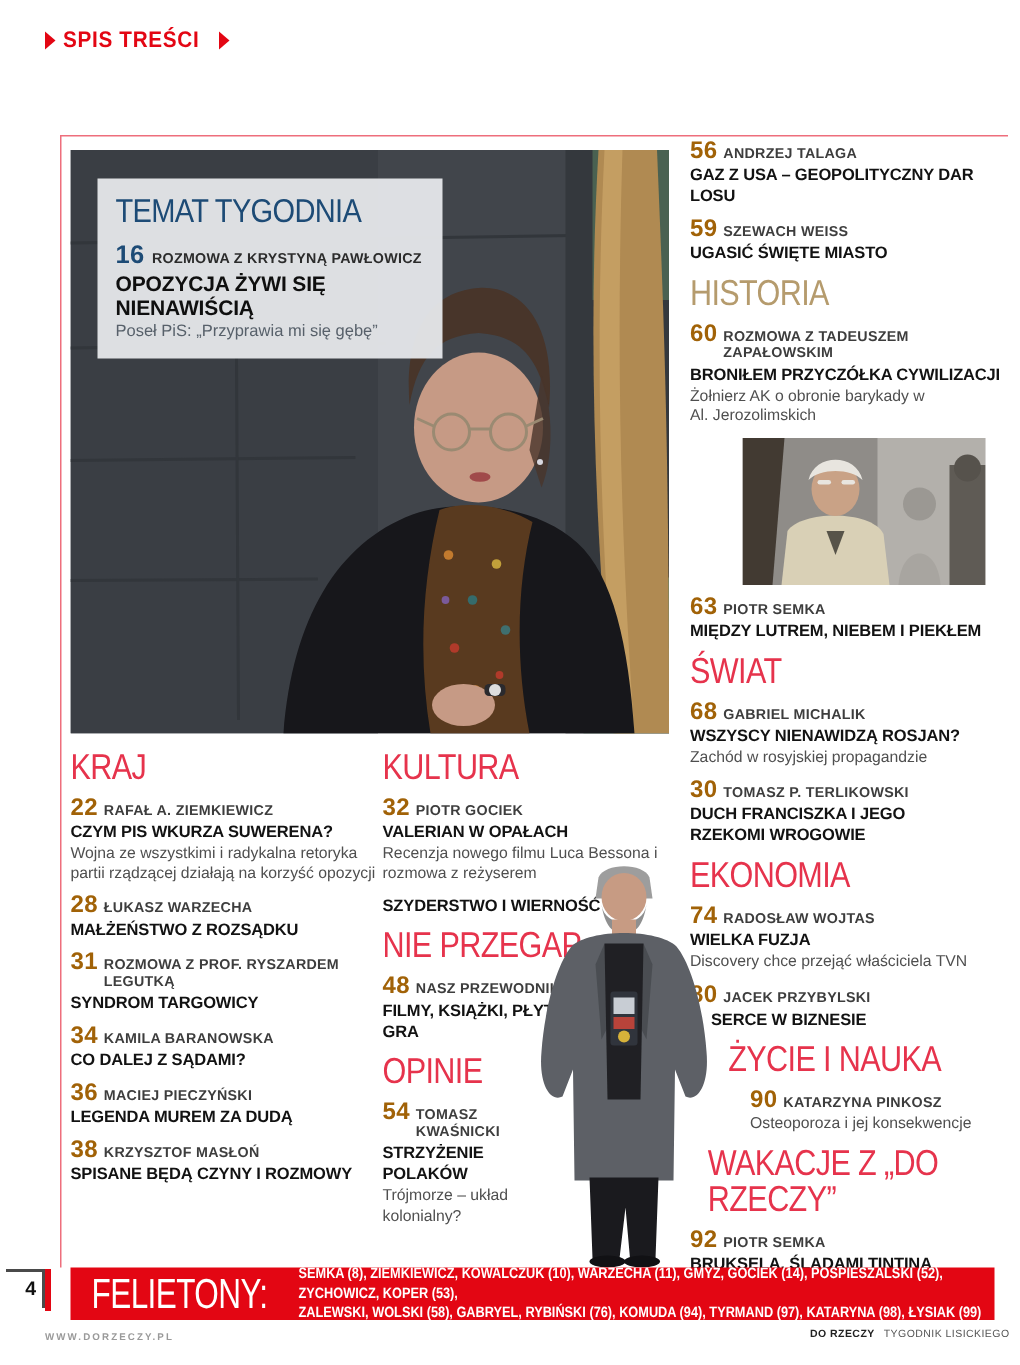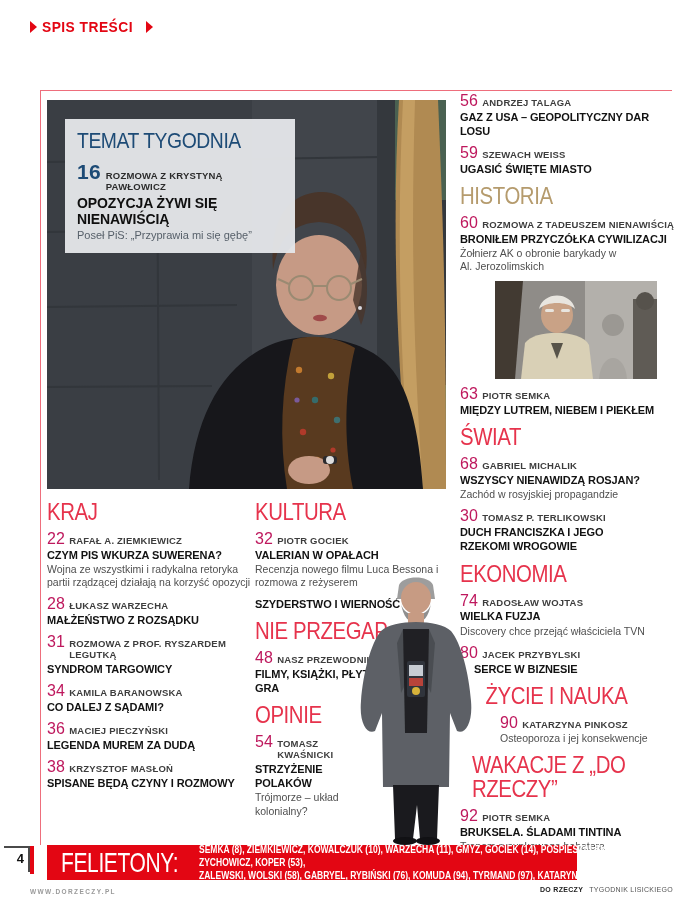--- a/index.html
+++ b/index.html
@@ -20,56 +20,56 @@
   .rule-top{left:40px;top:90px;width:632px;height:1px;background:#ee6e7c;}
   .rule-left{left:40px;top:90px;width:1px;height:755px;background:#ee6e7c;}
   .red-sliver{left:30px;top:846px;width:4px;height:28px;background:#e30613;}
 
   
   .photo-main{left:47px;top:100px;width:399px;height:389px;}
   
   .feature{left:65px;top:119px;width:230px;box-sizing:border-box;background:rgba(228,230,233,.96);padding:10px 12px 12px;}
   .f-kicker{font-size:22px;font-weight:400;color:#1d4b76;letter-spacing:-.5px;transform:scaleX(.88);transform-origin:left;line-height:1.05;margin-bottom:9px;}
   .f-line{display:flex;align-items:baseline;gap:5px;font-size:9.5px;font-weight:700;color:#2b2b2b;letter-spacing:.2px;}
-  .f-num{font-size:21px;font-weight:700;color:#1d4b76;line-height:1;}
+  .f-num{font-size:17px;font-weight:700;color:#1d4b76;line-height:1;}
   .f-title{font-size:14px;font-weight:800;color:#0f0f0f;margin-top:3px;letter-spacing:-.1px;}
   .f-desc{font-size:11px;color:#57606a;margin-top:2px;}
 
   
   .col{position:absolute;}
   .col-left{left:47px;top:500px;width:206px;}
   .col-mid{left:255px;top:500px;width:200px;}
   .col-right{left:460px;top:94px;width:220px;}
 
   .sec-h{font-size:24px;font-weight:400;color:#e6334c;letter-spacing:-.5px;line-height:1;transform:scaleX(.85);transform-origin:left;margin:6px 0 8px;}
   .col > .sec-h:first-child{margin-top:0;}
   .sec-h.tan{color:#b59b6d;}
   .sec-h.ind30{padding-left:30px;}
   .sec-h.ind14{padding-left:14px;}
 
   .entry{margin-bottom:8px;}
   .eline{display:flex;align-items:baseline;gap:4px;font-size:9.5px;font-weight:700;color:#3d3d3d;letter-spacing:.2px;line-height:1.15;}
-  .num{font-size:16px;font-weight:400;color:#be185d;line-height:.85;flex:none;}
+  .num{font-size:16px;font-weight:700;color:#a16207;line-height:.85;flex:none;}
   .etitle{font-size:11px;font-weight:800;color:#121212;line-height:1.28;letter-spacing:-.1px;margin-top:1px;}
   .edesc{font-size:10.5px;font-weight:400;color:#4f4f4f;line-height:1.25;margin-top:1px;}
 
   .e80 .etitle{padding-left:14px;}
   .e90{padding-left:40px;}
   .desc-narrow{width:168px;}
   .t-narrow130{width:130px;}
   .a-narrow85{width:85px;}
   .t-narrow90{width:90px;}
   .d-narrow125{width:125px;}
 
   
   .photo-historia{margin:2px 0 8px 35px;width:162px;height:98px;display:block;}
   .photo-besson{left:353px;top:573px;width:125px;height:272px;z-index:3;}
 
   
-  .felietony{left:47px;top:845px;width:530px;height:35px;background:#e30613;display:flex;align-items:center;z-index:4;}
+  .felietony{left:47px;top:845px;width:616px;height:35px;background:#e30613;display:flex;align-items:center;z-index:4;}
   .fel-label{color:#fff;font-size:28px;font-weight:400;letter-spacing:-.5px;transform:scaleX(.75);transform-origin:left;margin-left:14px;line-height:1;flex:none;}
   .fel-names{color:#fff;font-size:10px;font-weight:700;line-height:1.3;width:565px;margin-left:-18px;transform:scaleX(.85);transform-origin:left;flex:none;}
 
   
   .pagenum{left:4px;top:846px;width:26px;height:26px;border-top:2px solid #4a4a4a;border-right:2px solid #4a4a4a;box-sizing:border-box;text-align:right;padding:3px 4px 0 0;font-size:13px;font-weight:700;color:#111;}
   .site{left:30px;top:888px;font-size:6.5px;color:#9a9a9a;letter-spacing:1.4px;font-weight:700;}
   .footer-right{left:540px;top:886px;font-size:7px;color:#222;display:flex;gap:6px;align-items:baseline;}
   .footer-brand{font-weight:800;letter-spacing:.3px;}
   .footer-sub{color:#555;letter-spacing:.3px;}
 </style>
@@ -237,21 +237,21 @@
         <span class="num">59</span>
         <span>SZEWACH WEISS</span>
       </div>
     <div class="etitle">UGASIĆ ŚWIĘTE MIASTO</div>
   </div>
 
   <div class="sec-h tan">HISTORIA</div>
   <div class="entry">
     <div class="eline">
         <span class="num">60</span>
-        <span>ROZMOWA Z TADEUSZEM NIENAWIŚCIĄ</span>
+        <span>ROZMOWA Z TADEUSZEM ZAPAŁOWSKIM</span>
       </div>
     <div class="etitle">BRONIŁEM PRZYCZÓŁKA CYWILIZACJI</div>
     <div class="edesc desc-narrow">Żołnierz AK o obronie barykady w Al. Jerozolimskich</div>
   </div>
 
   <span class="photo-historia">
     <svg width="162" height="98" viewBox="0 0 162 98" xmlns="http://www.w3.org/2000/svg">
       <rect width="162" height="98" fill="#8f8c88"></rect>
       <rect x="90" width="72" height="98" fill="#b3b0ab"></rect>
       <polygon points="0,0 28,0 20,98 0,98" fill="#423a32"></polygon>

